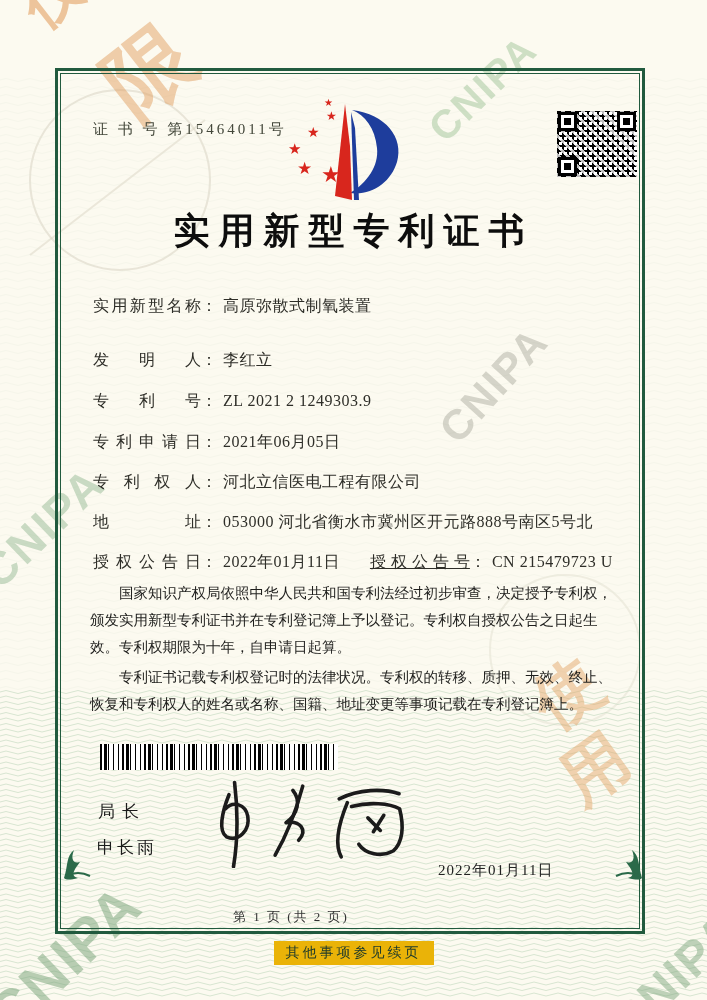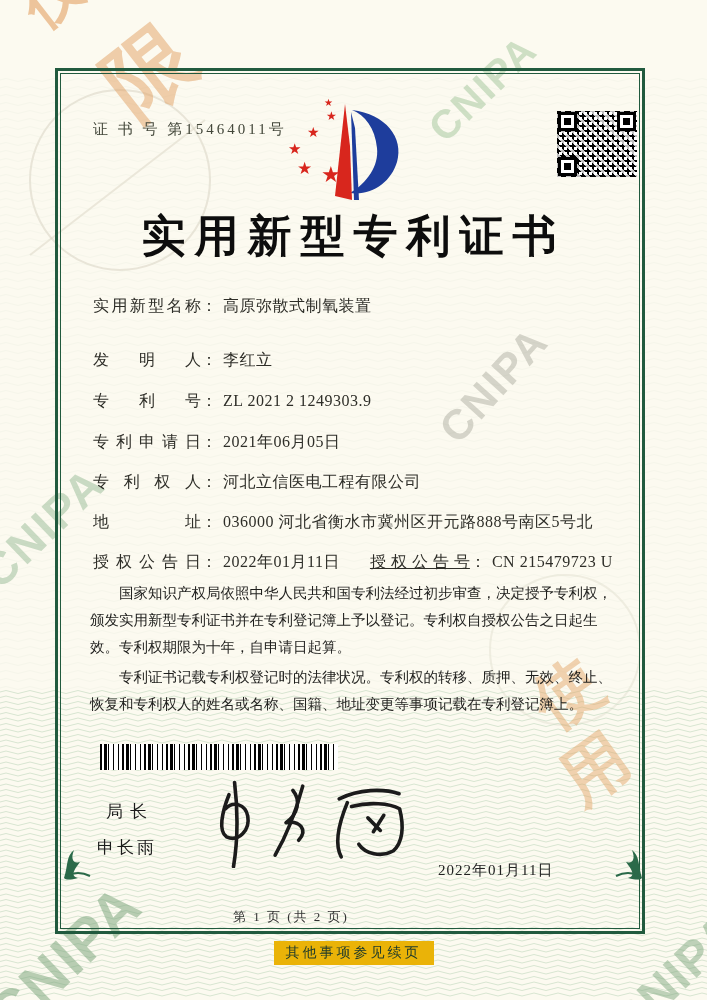--- a/index.html
+++ b/index.html
@@ -32,40 +32,40 @@
     background-image:
       repeating-linear-gradient(45deg, rgba(255,255,255,.75) 0 3px, transparent 3px 7px),
       repeating-linear-gradient(90deg,#000 0 2px, transparent 2px 5px),
       repeating-linear-gradient(0deg,#000 0 2px, #fff 2px 5px);
   }
   .qr .finder{position:absolute;width:13px;height:13px;border:3px solid #000;background:#fff;}
   .qr .finder::after{content:'';position:absolute;left:3px;top:3px;width:7px;height:7px;background:#000;}
   .qr .f-tl{left:1px;top:1px;} .qr .f-tr{right:1px;top:1px;} .qr .f-bl{left:1px;bottom:1px;}
   .title{
     position:absolute;left:0;top:207px;width:707px;text-align:center;
-    font-size:44px;font-weight:bold;letter-spacing:9px;color:#0d0d0d;
+    font-size:36px;font-weight:bold;letter-spacing:9px;color:#0d0d0d;
   }
   .fields{position:absolute;left:93px;top:0;width:540px;}
   .field-row{position:absolute;font-size:16px;color:#2e2e28;font-weight:500;white-space:nowrap;}
   .f-label{display:inline-block;width:108px;text-align:justify;text-align-last:justify;}
   .f-label2{display:inline-block;width:100px;margin-left:30px;text-align:justify;text-align-last:justify;text-decoration:underline;}
   .f-colon{display:inline-block;}
   .f-value{margin-left:6px;letter-spacing:.5px;}
   .paragraphs{
     position:absolute;left:90px;top:580px;width:530px;font-size:14.5px;
     line-height:1.85;color:#1e1e1c;
   }
   .paragraphs p{margin:0 0 4px 0;text-indent:2em;}
   .barcode{
     position:absolute;left:100px;top:744px;width:238px;height:26px;
     background:repeating-linear-gradient(90deg,
       #000 0 2px,#fff 2px 4px,#000 4px 7px,#fff 7px 8px,#000 8px 9px,
       #fff 9px 13px,#000 13px 14px,#fff 14px 18px,#000 18px 19px,#fff 19px 22px);
   }
-  .signer-title{position:absolute;left:106px;top:800px;font-size:17px;letter-spacing:7px;color:#1b1b1b;}
+  .signer-title{position:absolute;left:98px;top:800px;font-size:17px;letter-spacing:7px;color:#1b1b1b;}
   .signer-name{position:absolute;left:97px;top:836px;font-size:17px;letter-spacing:3px;color:#1b1b1b;text-align:center;}
   .signature{position:absolute;left:192px;top:776px;}
   .issue-date{position:absolute;left:438px;top:861px;font-size:15px;letter-spacing:1px;color:#222;}
   .page-info{position:absolute;left:0;top:908px;width:582px;text-align:center;font-size:13px;letter-spacing:2px;color:#333;}
   .footer-note{
     position:absolute;left:50%;transform:translateX(-50%);top:941px;
     background:#eab308;padding:3px 12px;font-size:14px;letter-spacing:3px;color:#203b2b;
     z-index:3;
   }
 </style>
@@ -270,21 +270,21 @@
     <div class="field-row" style="top:391px;">
       <span class="f-label">专利号</span><span class="f-colon">：</span><span class="f-value">ZL 2021 2 1249303.9</span>
     </div>
     <div class="field-row" style="top:432px;">
       <span class="f-label">专利申请日</span><span class="f-colon">：</span><span class="f-value">2021年06月05日</span>
     </div>
     <div class="field-row" style="top:472px;">
       <span class="f-label">专利权人</span><span class="f-colon">：</span><span class="f-value">河北立信医电工程有限公司</span>
     </div>
     <div class="field-row" style="top:512px;">
-      <span class="f-label">地址</span><span class="f-colon">：</span><span class="f-value">036000 河北省衡水市冀州区开元路888号南区5号北</span>
+      <span class="f-label">地址</span><span class="f-colon">：</span><span class="f-value">053000 河北省衡水市冀州区开元路888号南区5号北</span>
     </div>
     <div class="field-row" style="top:552px;">
       <span class="f-label">授权公告日</span><span class="f-colon">：</span><span class="f-value">2022年01月11日</span><span class="f-label2">授权公告号</span><span class="f-colon">：</span><span class="f-value">CN 215479723 U</span>
     </div>
   </div>
 
   <div class="paragraphs">
     <p>国家知识产权局依照中华人民共和国专利法经过初步审查，决定授予专利权，颁发实用新型专利证书并在专利登记簿上予以登记。专利权自授权公告之日起生效。专利权期限为十年，自申请日起算。</p>
     <p>专利证书记载专利权登记时的法律状况。专利权的转移、质押、无效、终止、恢复和专利权人的姓名或名称、国籍、地址变更等事项记载在专利登记簿上。</p>
   </div>

